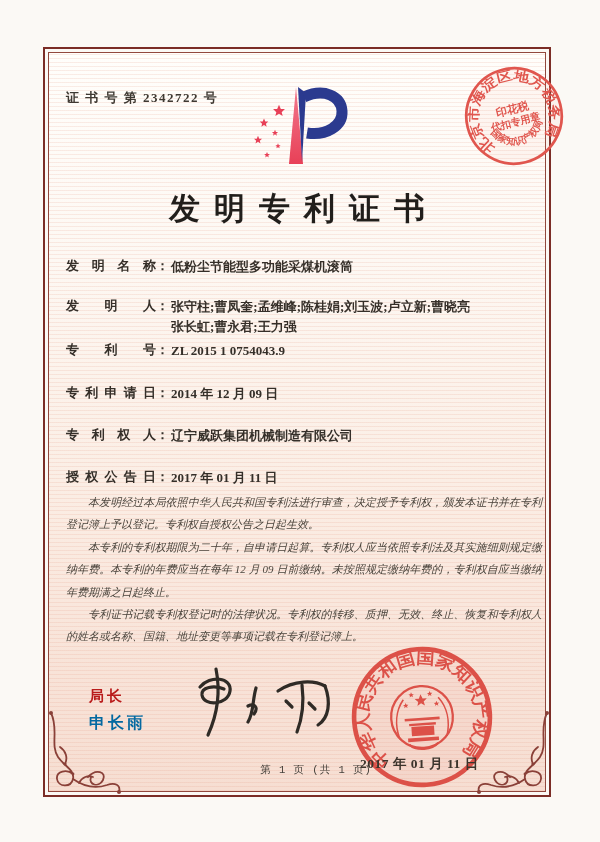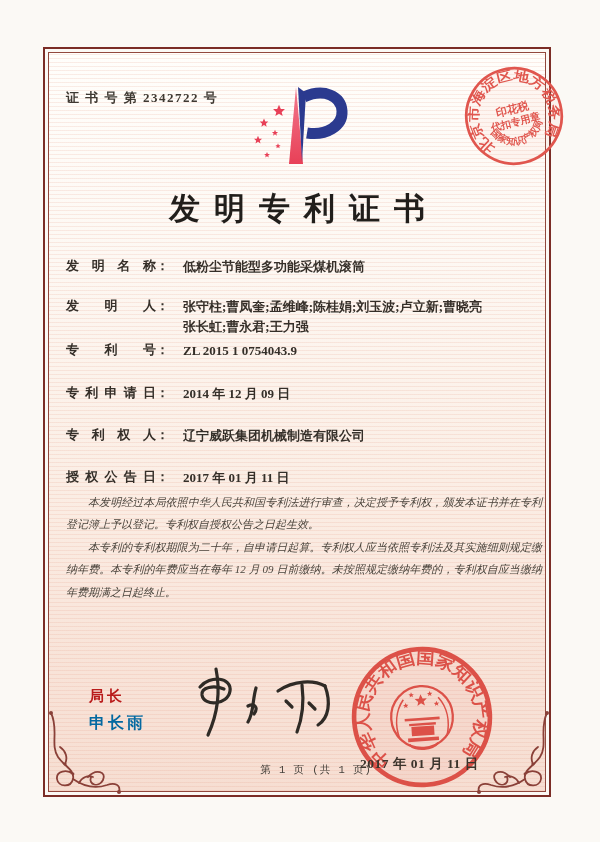--- a/index.html
+++ b/index.html
@@ -29,21 +29,21 @@
     font-size:31px;font-weight:bold;color:#211e1b;margin-top:12px;
   }
   .title span{letter-spacing:14px;margin-right:-14px;}
   .stamp-top{position:absolute;left:461px;top:63px;width:106px;height:106px;transform:rotate(-14deg);}
   .row{
     position:absolute;left:66px;width:478px;display:flex;
     font-size:13px;font-weight:bold;color:#352f29;
   }
   .row .lbl{display:inline-block;width:90px;text-align:justify;text-align-last:justify;flex:none;}
   .row .colon{flex:none;width:15px;}
-  .row .val{flex:1;white-space:pre-line;line-height:20px;margin-left:12px;}
+  .row .val{flex:1;white-space:pre-line;line-height:20px;}
   .r1{top:257px}.r2{top:297px}.r3{top:341px}.r4{top:384px}.r5{top:426px}.r6{top:468px}
   .body{
     position:absolute;left:66px;top:491px;width:476px;
     font-size:11px;line-height:22.4px;color:#4a443c;font-style:italic;text-align:justify;
   }
   .body p{margin:0;text-indent:2em;}
   .director-title{position:absolute;left:89px;top:687px;font-size:15px;font-weight:bold;letter-spacing:3px;color:#b91c1c;}
   .director-name{position:absolute;left:89px;top:713px;font-size:16px;font-weight:bold;letter-spacing:3px;color:#0369a1;}
   .signature{position:absolute;left:178px;top:660px;width:160px;height:82px;}
   .seal-bottom{position:absolute;left:350px;top:645px;width:144px;height:144px;transform:rotate(-4deg);}
@@ -169,20 +169,21 @@
   </div>
   <div class="row r6">
     <span class="lbl">授权公告日</span>
       <span class="colon">：</span>
     <span class="val">2017 年 01 月 11 日</span>
   </div>
 
   <div class="body">
     <p>本发明经过本局依照中华人民共和国专利法进行审查，决定授予专利权，颁发本证书并在专利登记簿上予以登记。专利权自授权公告之日起生效。</p>
     <p>本专利的专利权期限为二十年，自申请日起算。专利权人应当依照专利法及其实施细则规定缴纳年费。本专利的年费应当在每年 12 月 09 日前缴纳。未按照规定缴纳年费的，专利权自应当缴纳年费期满之日起终止。</p>
+    <p>专利证书记载专利权登记时的法律状况。专利权的转移、质押、无效、终止、恢复和专利权人的姓名或名称、国籍、地址变更等事项记载在专利登记簿上。</p>
   </div>
 
   <div class="director-title">局长</div>
   <div class="director-name">申长雨</div>
 
   <svg class="signature" viewBox="0 0 160 82">
     <g stroke="#2f2b26" stroke-width="3.2" fill="none" stroke-linecap="round" stroke-linejoin="round">
       <path d="M22,27 C32,15 54,17 52,31 C50,45 26,47 24,35 C23,27 36,25 46,29"></path>
       <path d="M38,9 C42,29 40,53 30,75"></path>
       <path d="M78,28 C74,42 76,52 70,62"></path>

